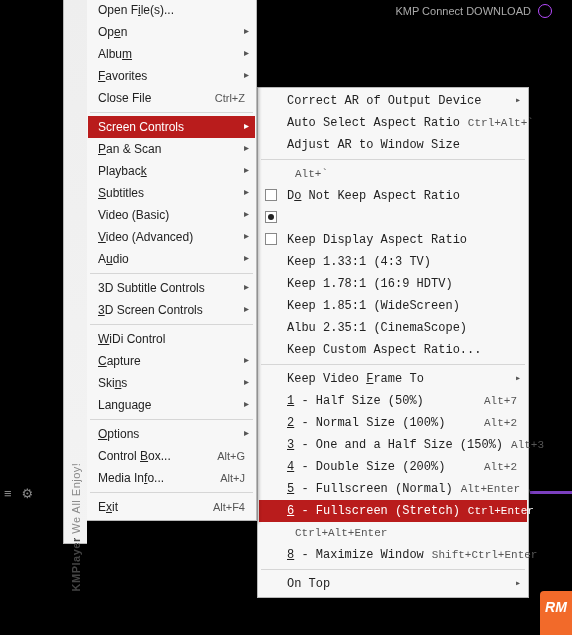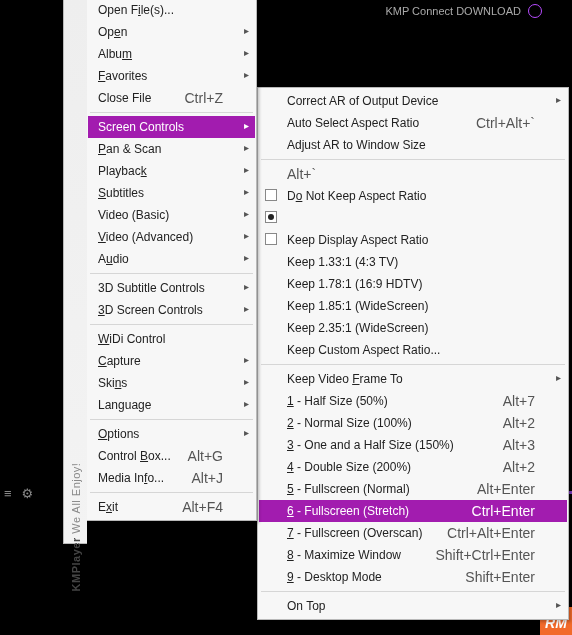--- a/index.html
+++ b/index.html
@@ -10,21 +10,21 @@
     background: #000;
     position: relative;
     overflow: hidden;
   }
   .bg-header {
     position: absolute; top: 0; right: 0; left: 0;
     height: 22px;
     color: #aaa;
     font-size: 11px;
     text-align: right;
-    padding-right: 30px;
+    padding-right: 20px;
     line-height: 22px;
   }
   .bg-header .circ {
     display: inline-block; width: 14px; height: 14px;
     border: 1px solid #b74bff; border-radius: 50%;
     vertical-align: middle; margin-left: 4px; position: relative; top:-1px;
   }
   .bg-icons {
     position: absolute; left: 0; top: 486px;
     display: flex; gap: 10px; padding-left: 4px;
@@ -34,21 +34,21 @@
   }
   .bg-progress {
     position: absolute; left: 530px; right:0; top: 491px; height: 3px;
     background: #7b3fbf;
   }
   .bg-speaker {
     position: absolute; left: 513px; top: 484px; color:#bbb; font-size:14px;
   }
   .rm-badge {
     position: absolute; right: 0; bottom: 0;
-    width: 32px; height: 28px;
+    width: 32px; height: 44px;
     background: #f26a2a;
     color: #fff; font-weight: bold; font-style: italic;
     font-size: 14px; text-align: center; line-height: 32px;
     border-top-left-radius: 4px;
   }
 
   
   .menu {
     position: absolute;
     background: #f7f7f7;
@@ -56,22 +56,23 @@
     box-shadow: 2px 2px 3px rgba(0,0,0,.25);
     padding: 2px 1px;
     color: #222;
   }
   .menu.left {
     left: 63px; top: -4px;
     width: 194px;
   }
   .menu.right {
     left: 257px; top: 87px;
-    width: 312px;
+    width: 272px;
     max-height: 548px;
+    font-family: Liberation Mono, monospace;
   }
   .sidebar {
     position: absolute;
     left: 63px; top: -4px;
     width: 24px;
     height: 548px;
     background: linear-gradient(#eee,#f3f3f3);
     border: 1px solid #b9b9b9;
     border-right: none;
     z-index: 3;
@@ -83,35 +84,35 @@
     white-space: nowrap;
     color: #888; font-size: 11px;
     letter-spacing: .5px;
   }
   .sidebar .vtext b { color:#444; font-weight:600; }
   .menu.left { padding-left: 24px; z-index:2; }
 
   .item {
     display: flex; align-items: center;
     height: 22px;
-    padding: 0 32px 0 10px;
+    padding: 0 10px 0 10px;
     position: relative;
     white-space: nowrap;
     cursor: default;
   }
   .item .lbl { flex: 1; }
   .item .lbl u { text-decoration: underline; }
-  .item .sc { color: #555; font-size: 14px; margin-left: 0; }
+  .item .sc { color: #555; font-size: 11px; margin-left: 8px; }
   .item.has-sub::after {
     content: "▸";
     position: absolute; right: 6px; top: 4px;
     font-size: 10px; color: #555;
   }
   .item.hl {
-    background: #a21caf;
+    background: #b91c1c;
     color: #fff;
   }
   .item.hl .sc { color: #fff; }
   .item.hl.has-sub::after { color: #fff; }
   .sep {
     height: 1px; margin: 3px 2px;
     background: #d6d6d6;
   }
   .radio {
     position: absolute; left: -18px; top: 4px;
@@ -253,21 +254,21 @@
     <div class="item">
       <span class="lbl">Keep 1.33:1 (4:3 TV)</span>
     </div>
     <div class="item">
       <span class="lbl">Keep 1.78:1 (16:9 HDTV)</span>
     </div>
     <div class="item">
       <span class="lbl">Keep 1.85:1 (WideScreen)</span>
     </div>
     <div class="item">
-      <span class="lbl">Keep 2.35:1 (WideScreen)</span>
+      <span class="lbl">Albu 2.35:1 (CinemaScope)</span>
     </div>
     <div class="item">
       <span class="lbl">Keep Custom Aspect Ratio...</span>
     </div>
     <div class="sep"></div>
     <div class="item has-sub">
       <span class="lbl">Keep Video <u>F</u>rame To</span>
     </div>
     <div class="item">
       <span class="lbl"><u>1</u> - Half Size (50%)</span>
@@ -287,28 +288,23 @@
     </div>
     <div class="item">
       <span class="lbl"><u>5</u> - Fullscreen (Normal)</span>
       <span class="sc">Alt+Enter</span>
     </div>
     <div class="item hl">
       <span class="lbl"><u>6</u> - Fullscreen (Stretch)</span>
       <span class="sc">Ctrl+Enter</span>
     </div>
     <div class="item">
-      <span class="lbl"><u>7</u> - Fullscreen (Overscan)</span>
       <span class="sc">Ctrl+Alt+Enter</span>
     </div>
     <div class="item">
       <span class="lbl"><u>8</u> - Maximize Window</span>
       <span class="sc">Shift+Ctrl+Enter</span>
     </div>
-    <div class="item">
-      <span class="lbl"><u>9</u> - Desktop Mode</span>
-      <span class="sc">Shift+Enter</span>
-    </div>
     <div class="sep"></div>
     <div class="item has-sub">
       <span class="lbl">On Top</span>
     </div>
   </div>
 
 </body></html>

